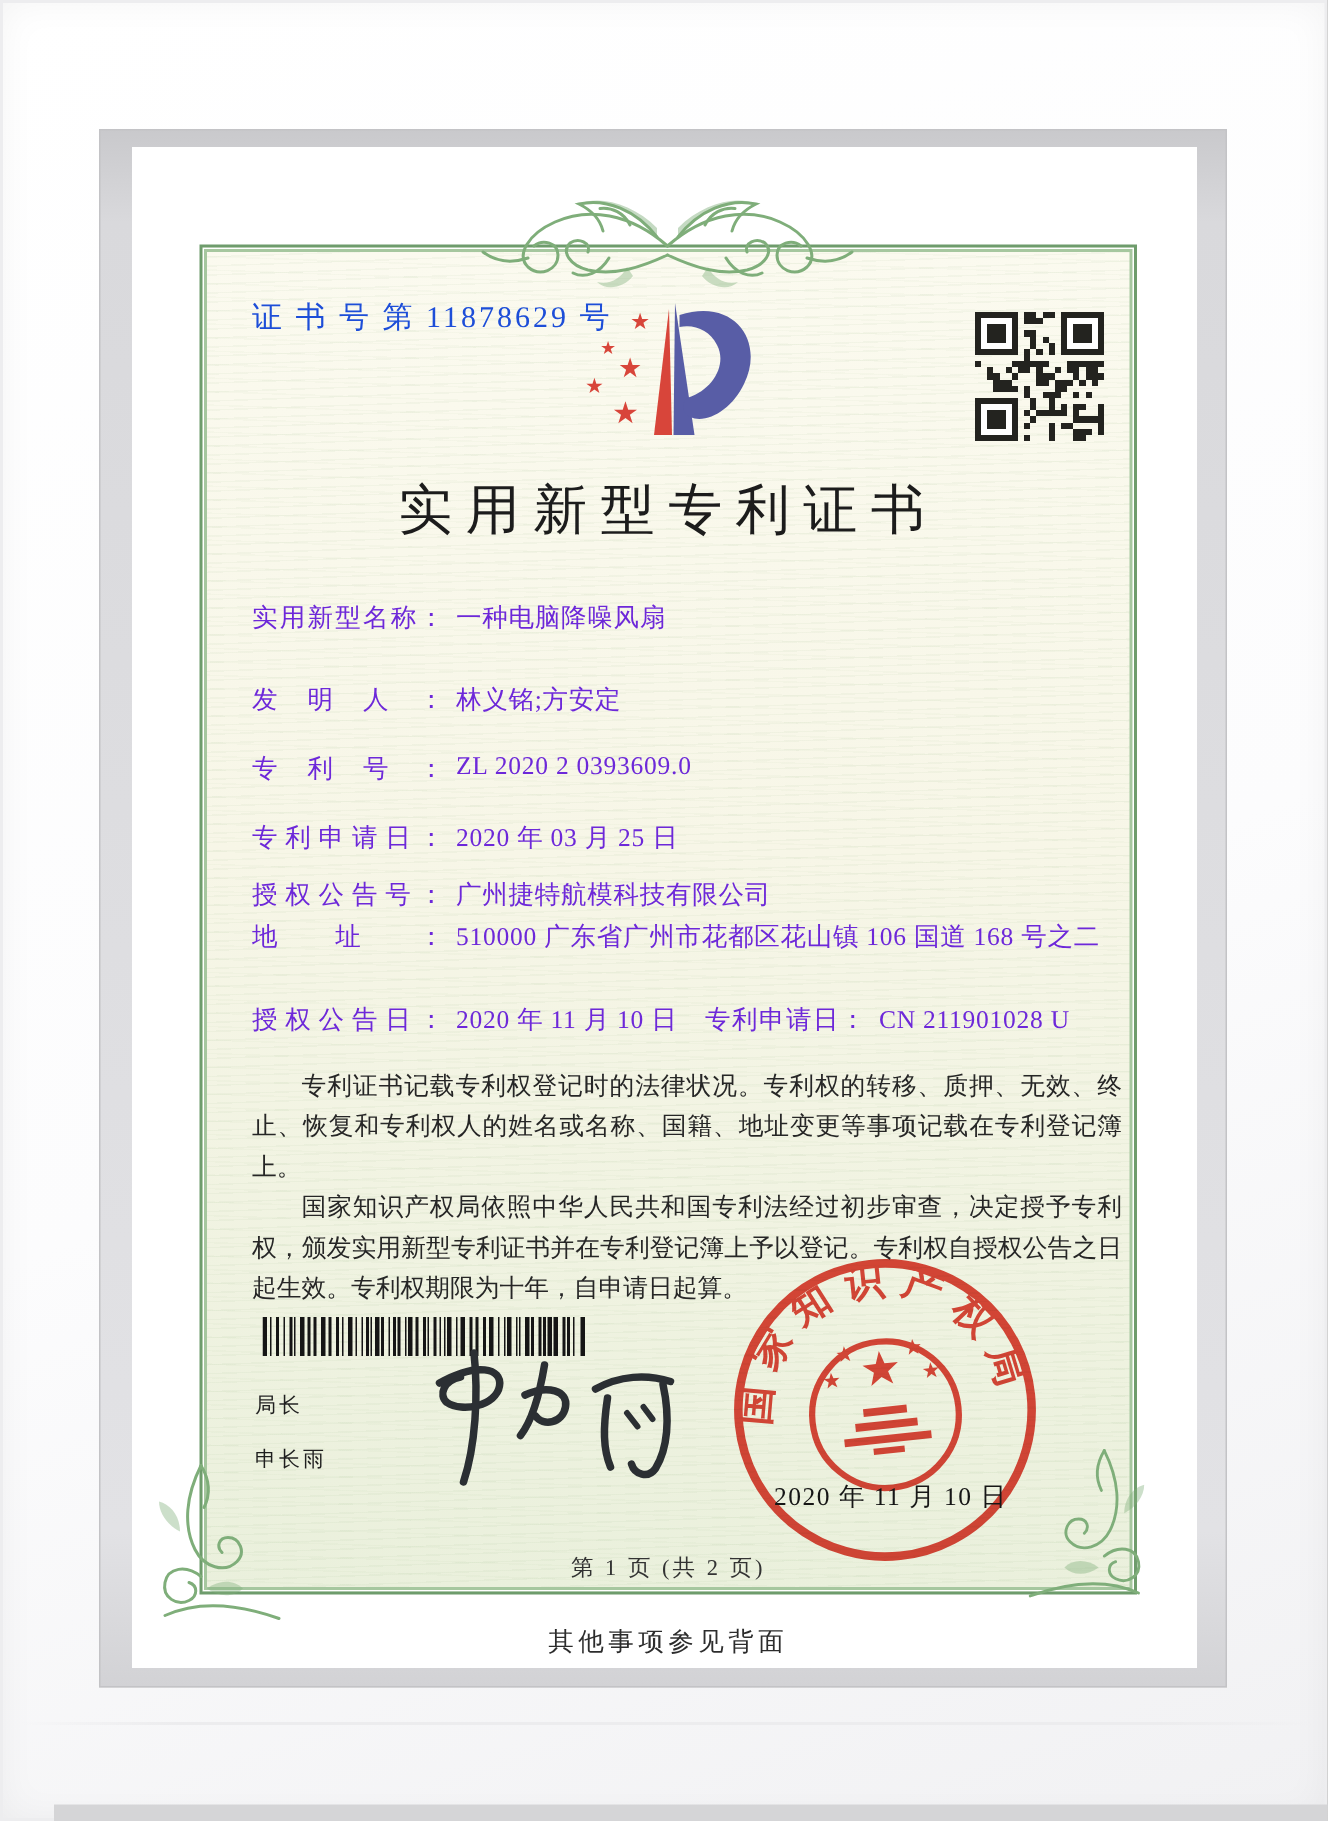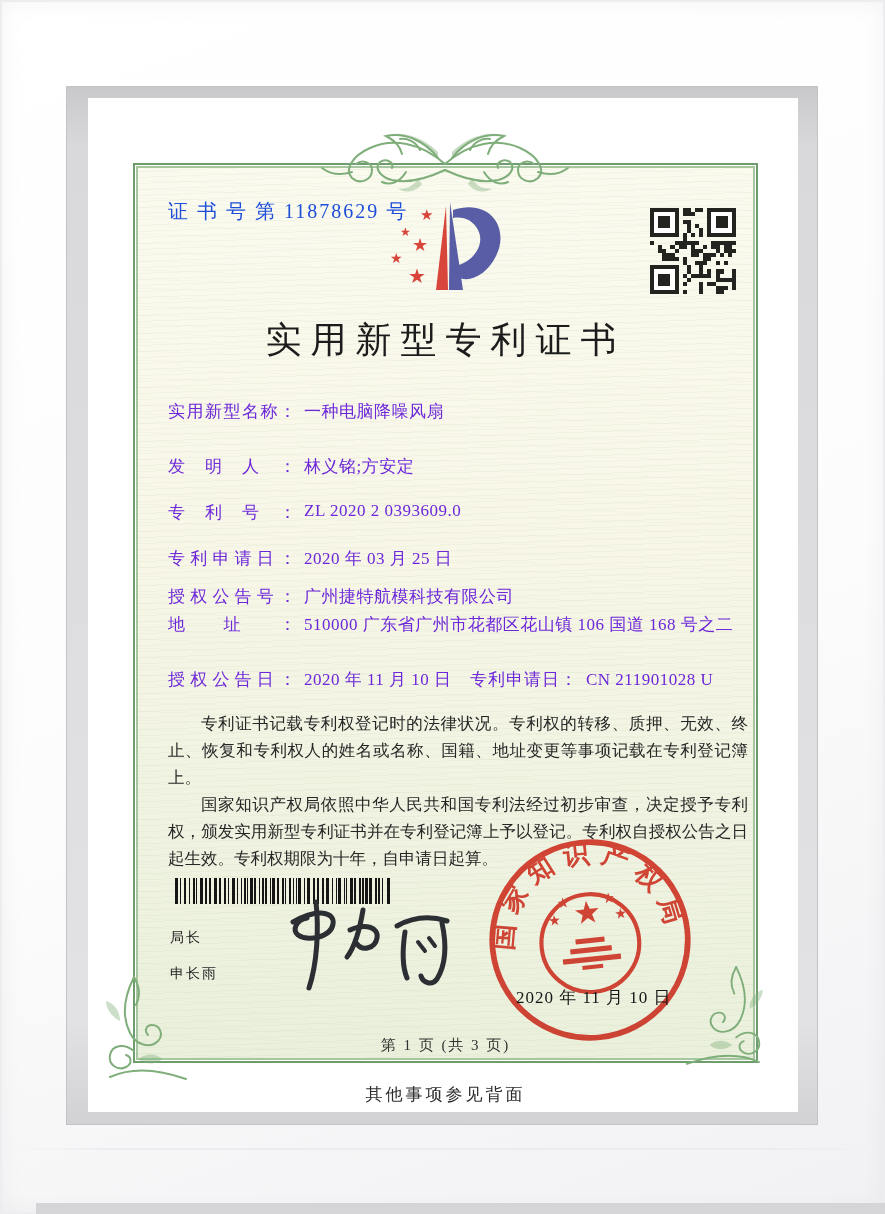--- a/index.html
+++ b/index.html
@@ -386,16 +386,16 @@
           <use href="#star5" transform="translate(132,78) scale(.45)"></use>
           <rect x="86" y="98" width="28" height="5"></rect>
           <rect x="80" y="107" width="40" height="5"></rect>
           <rect x="72" y="116" width="56" height="5"></rect>
           <rect x="90" y="124" width="20" height="4"></rect>
         </g>
       </svg>
     </div>
     <div class="seal-date">2020 年 11 月 10 日</div>
 
-    <div class="page-footer">第 1 页 (共 3 页)</div>
+    <div class="page-footer">第 1 页 (共 2 页)</div>
     <div class="back-note">其他事项参见背面</div>
   </div>
 </div>
 
 </body></html>

